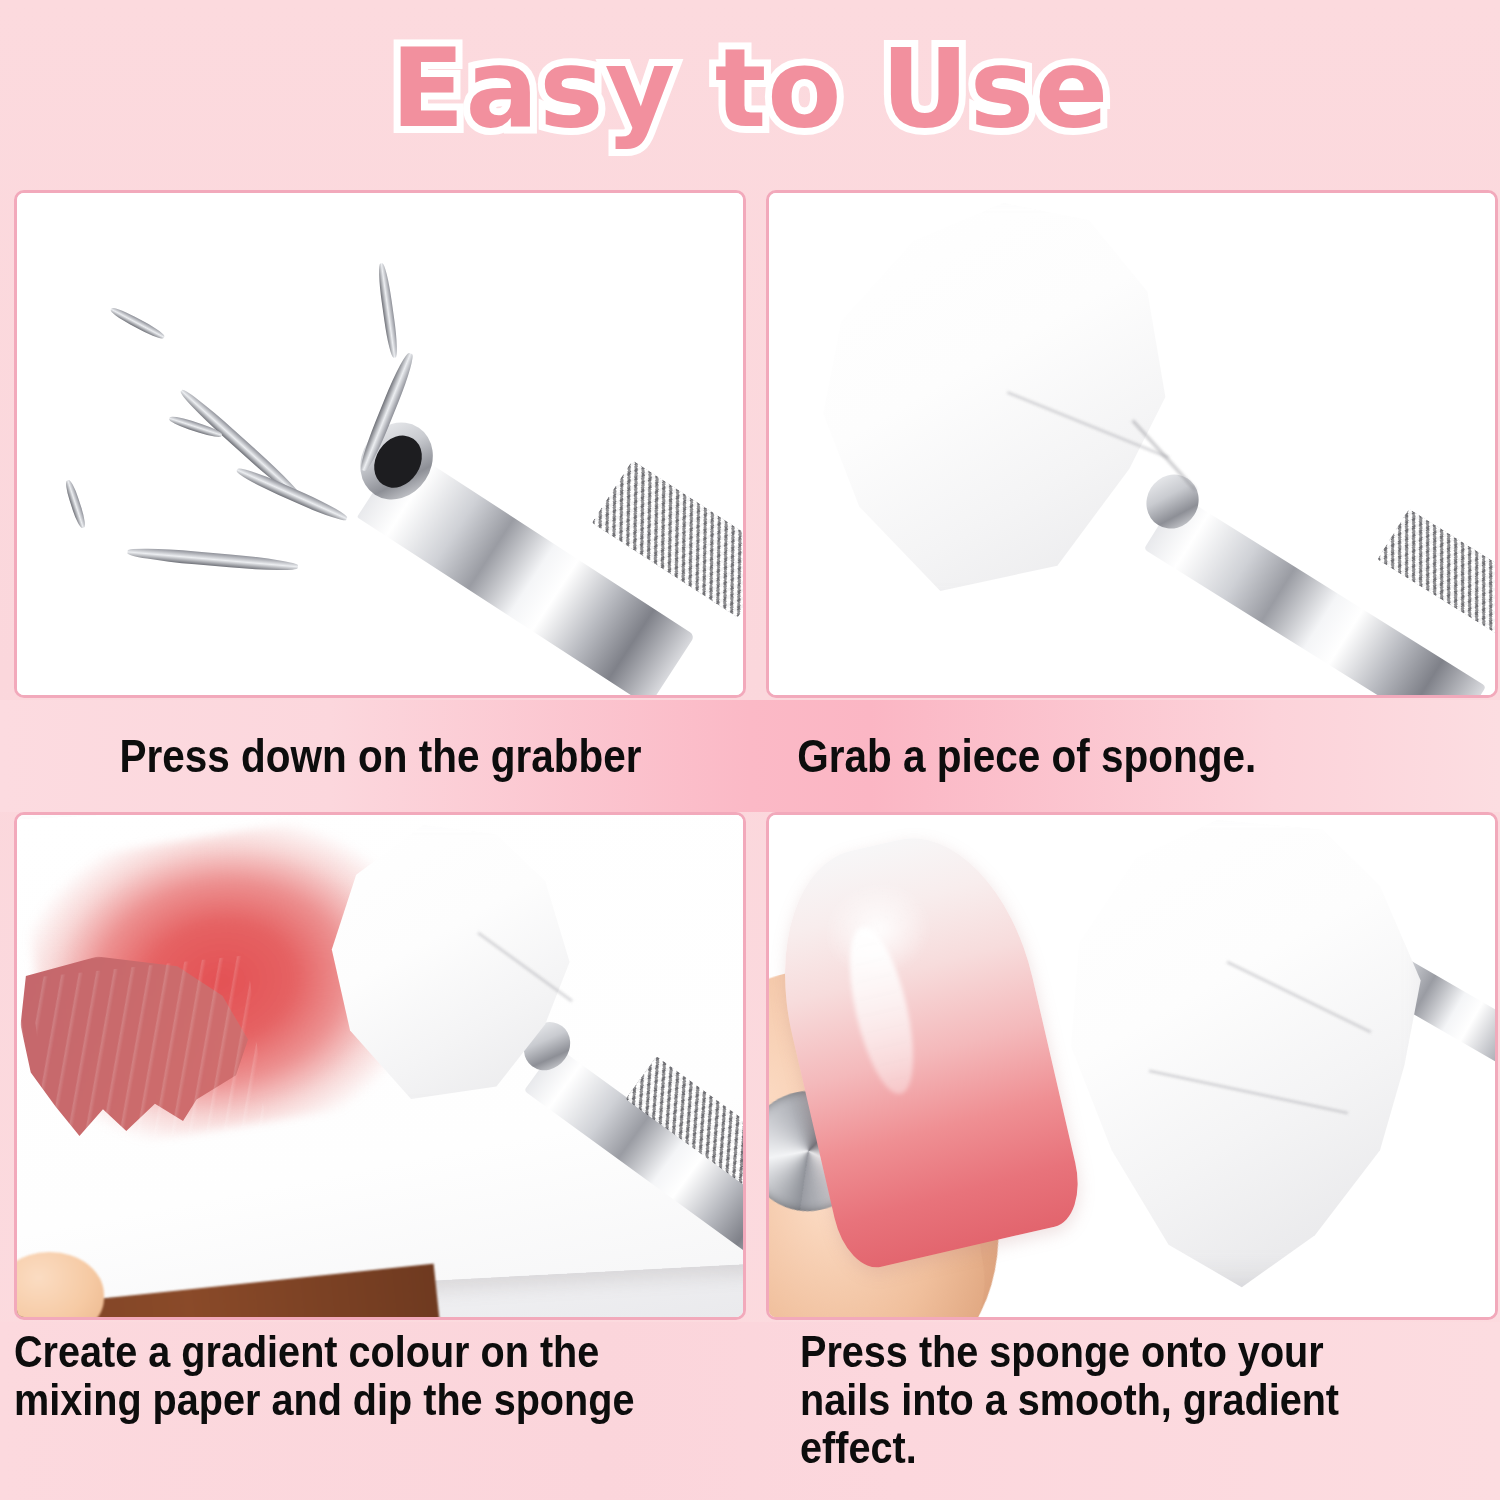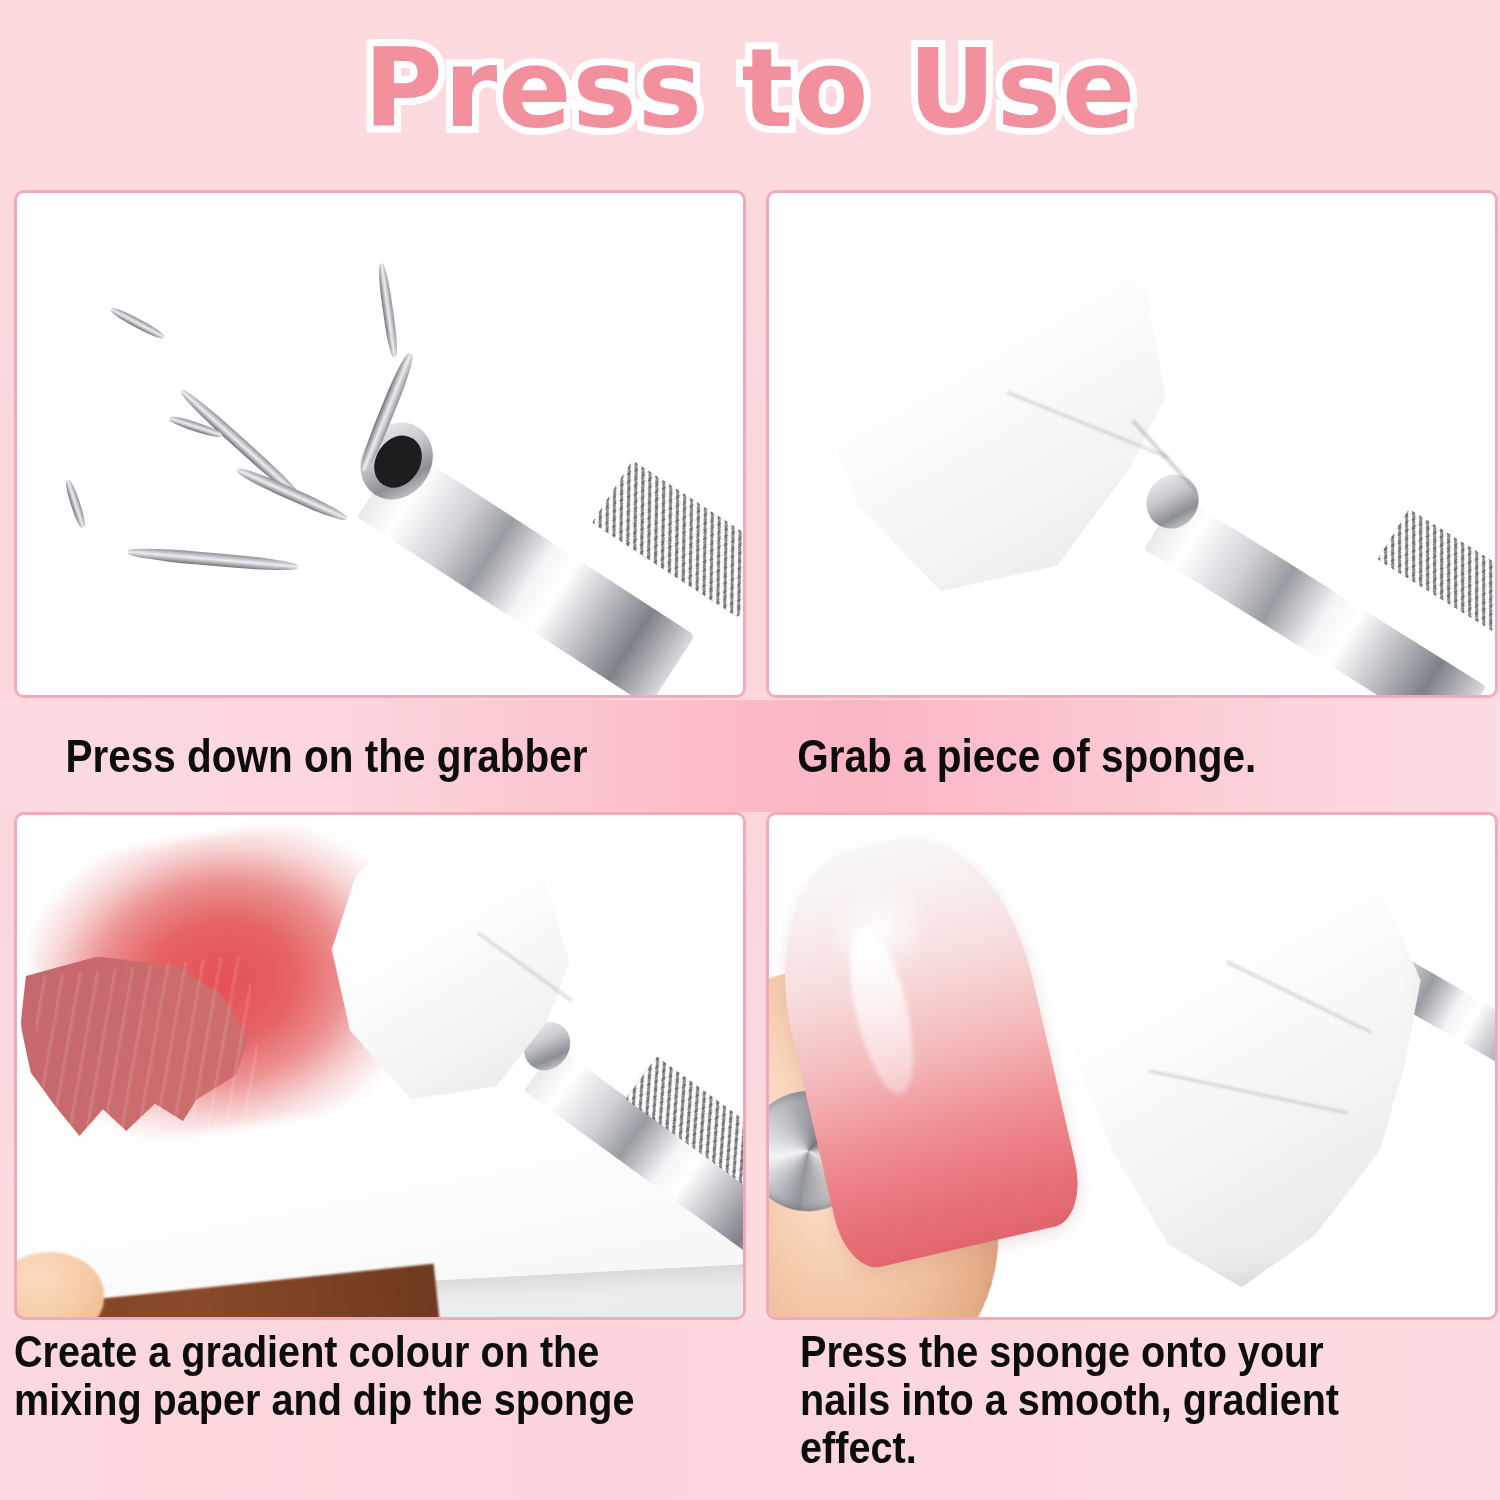--- a/index.html
+++ b/index.html
@@ -52,21 +52,21 @@
   .row2 .col.right{margin-left:20px;}
 
   
   .capband1{
     position:absolute;left:0;top:700px;width:1500px;height:112px;
     background:linear-gradient(90deg,#fcdbe0 0%,#fcd7dd 22%,#fbb9c6 50%,#fbb6c4 58%,#fcd3da 85%,#fcdde1 100%);
   }
   .cap-row{
     position:absolute;top:0;height:112px;display:flex;align-items:center;
   }
-  .cap-row.c1{left:30px;width:732px;}
+  .cap-row.c1{left:14px;width:732px;justify-content:center;}
   .cap-row.c2{left:766px;width:732px;justify-content:flex-start;}
   .cap-text{
     font-family:"Liberation Sans", sans-serif;
     font-weight:bold;
     font-size:46px;
     color:#0d0d0d;
     transform:scaleX(0.88);
     transform-origin:center;
     white-space:nowrap;
     line-height:1.05;
@@ -228,21 +228,21 @@
     background:radial-gradient(ellipse at 50% 50%,rgba(255,255,255,.92),rgba(255,255,255,0) 72%);
     transform:rotate(-13deg);filter:blur(3px);
   }
 </style>
 </head>
 <body>
 
 <div class="page">
 
   <div class="title-wrap">
-    <div class="title">Press to Use</div>
+    <div class="title">Easy to Use</div>
   </div>
 
   <div class="row row1">
 
     <div class="col left">
       <div class="panel">
         <div class="p1bg"></div>
         <div class="art">
 
           <div class="handle" style="left:50%;top:49%;width:48%;height:17%;transform:rotate(33deg);transform-origin:left center;

